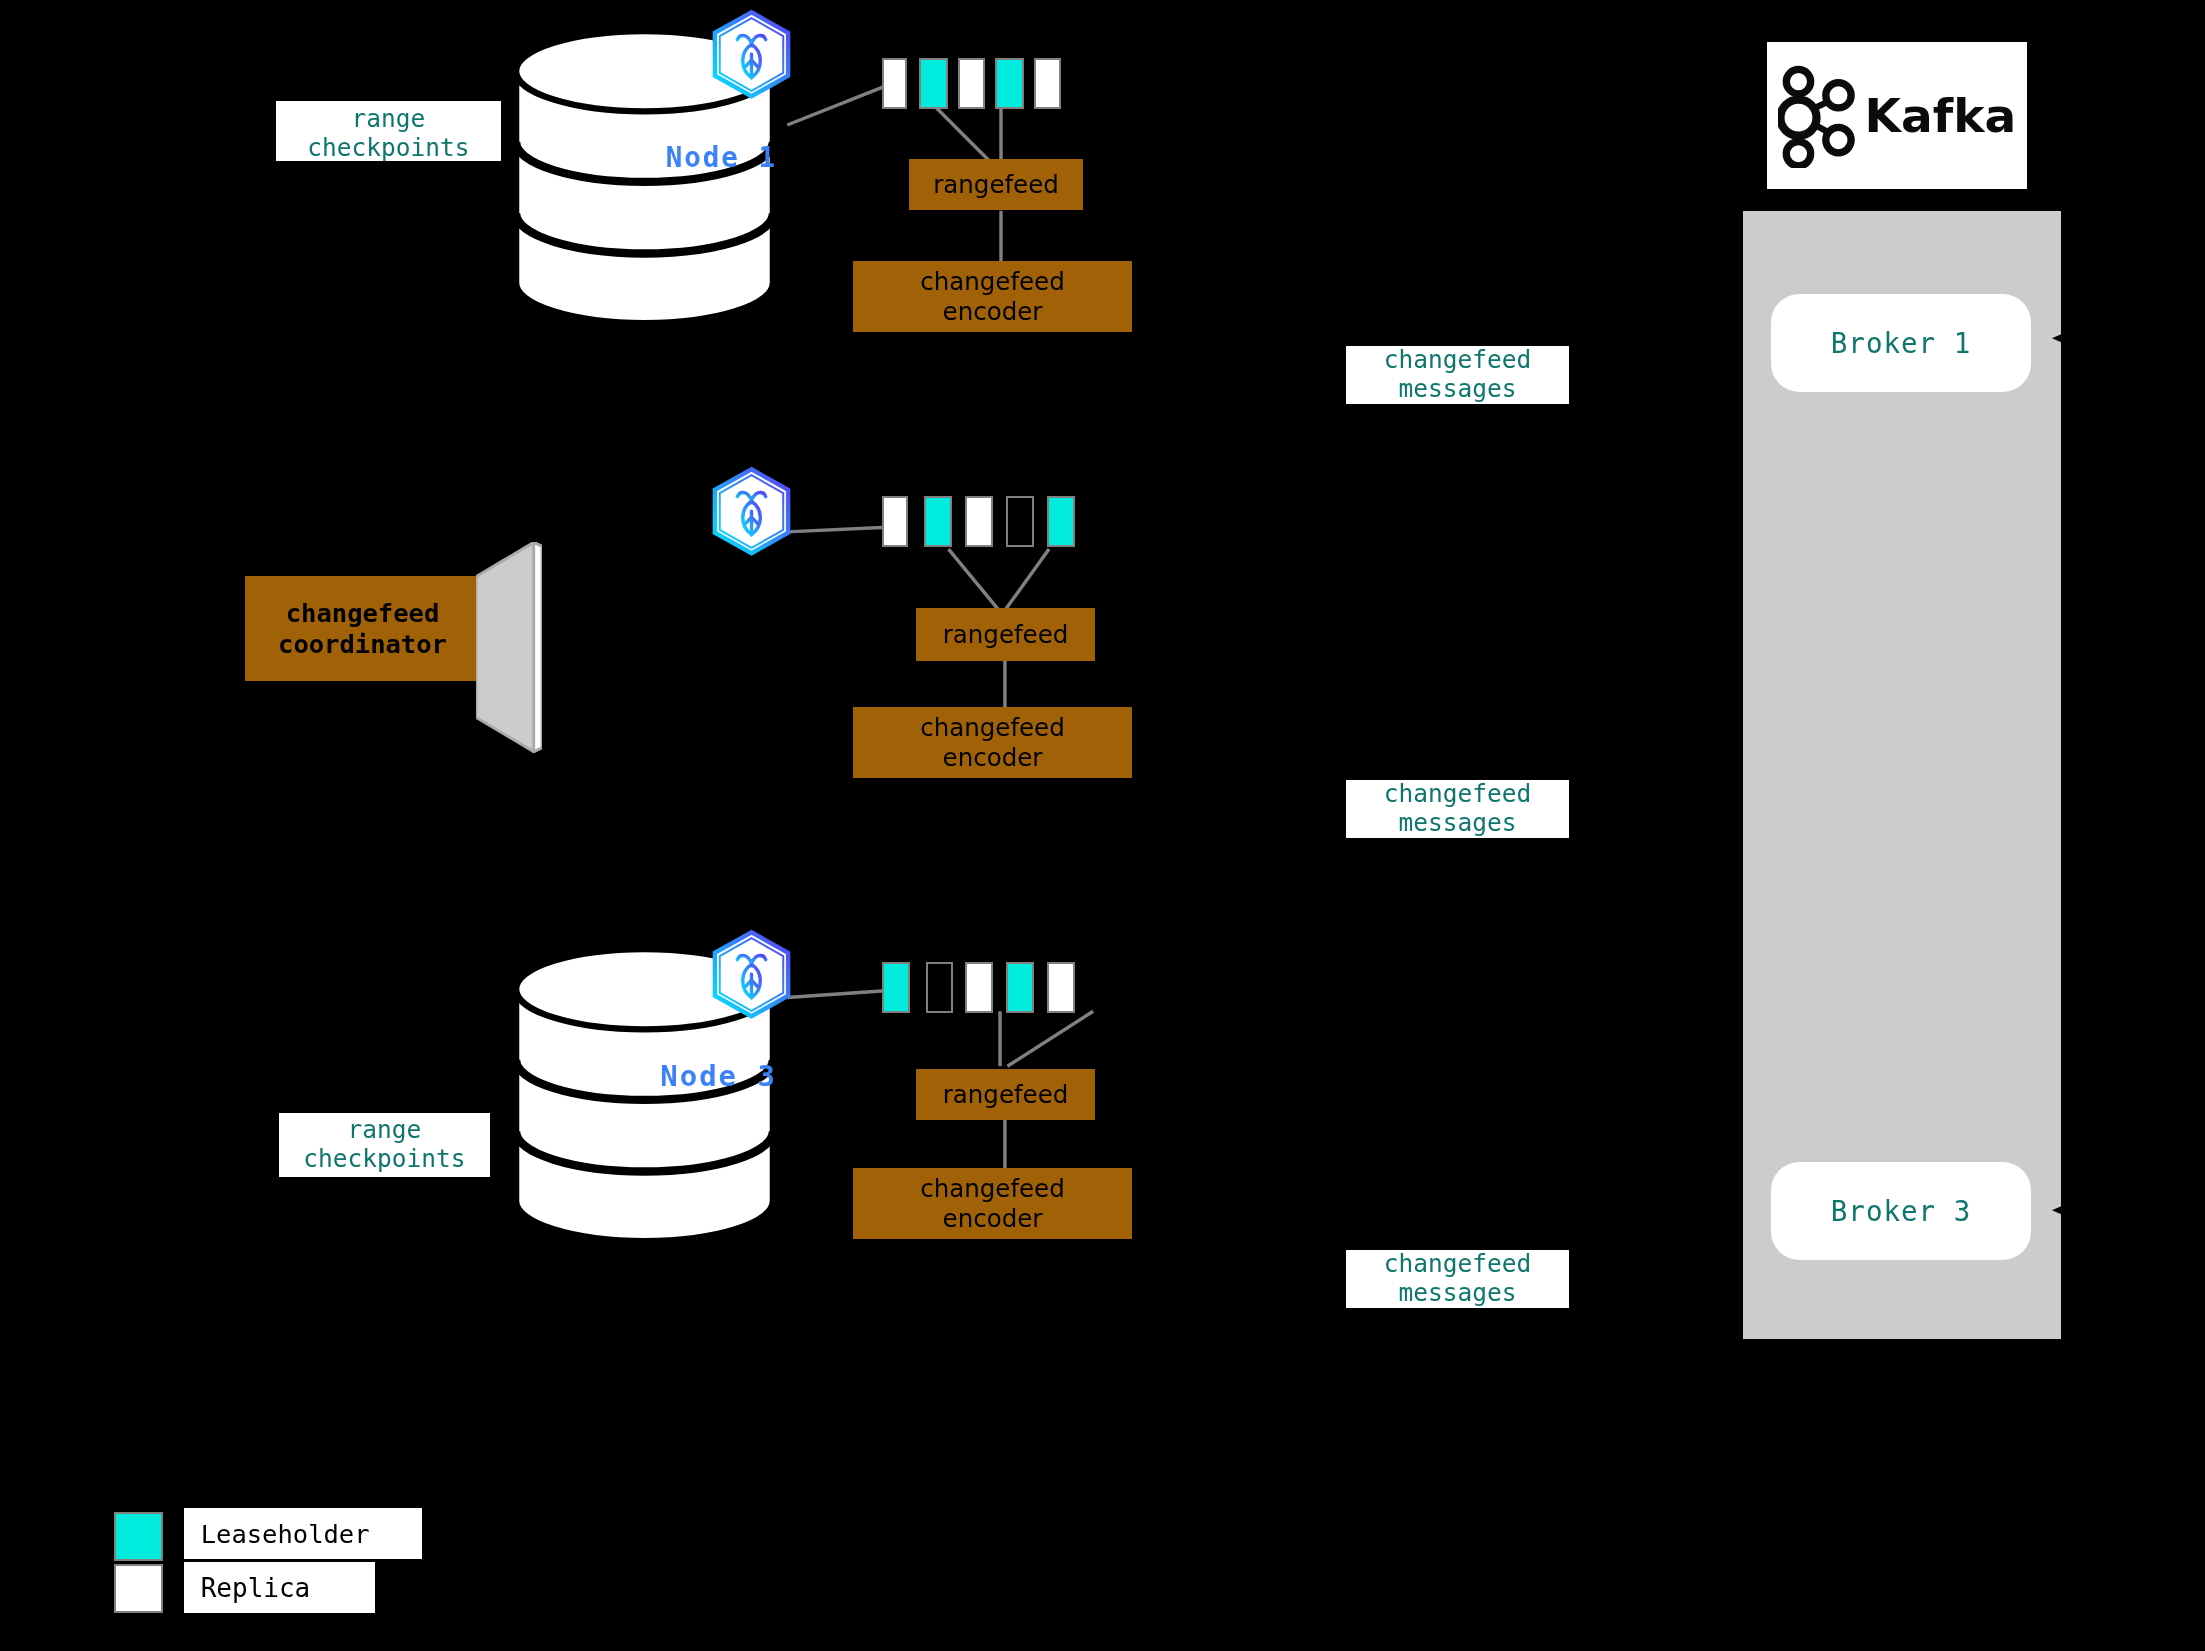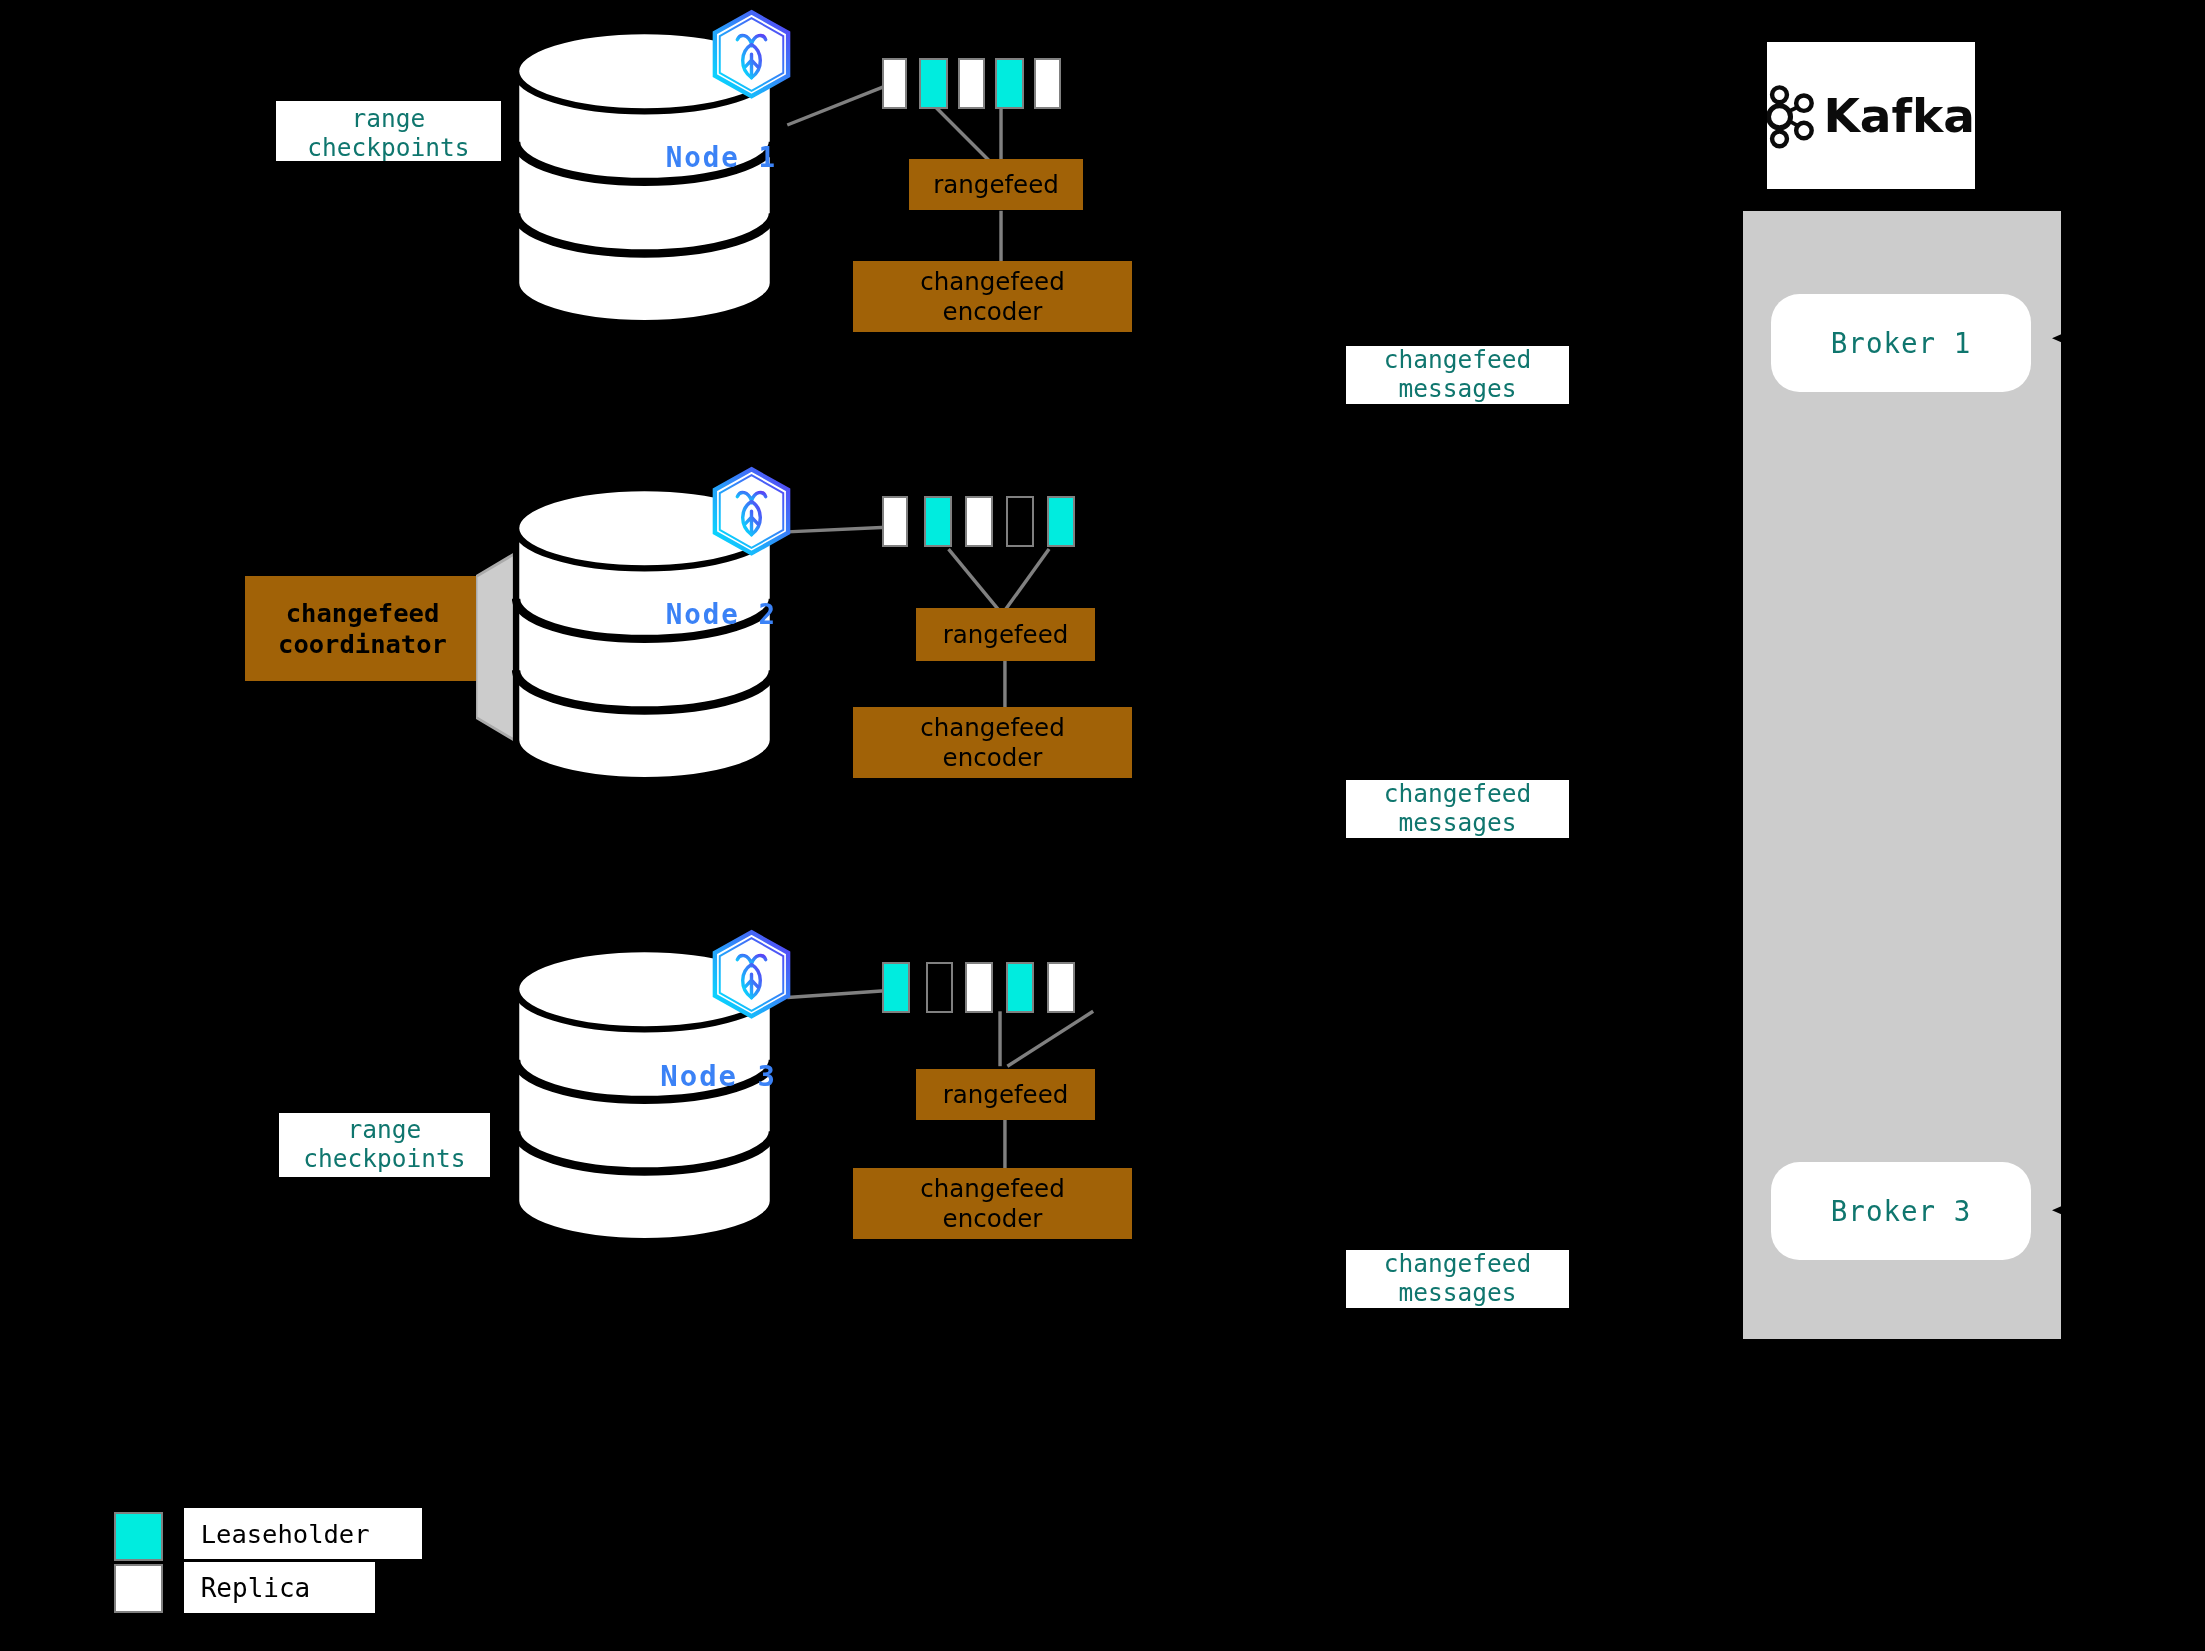--- a/index.html
+++ b/index.html
@@ -160,29 +160,20 @@
               font-family:'DejaVu Sans Mono','Liberation Mono',monospace;">
     <span>changefeed
 coordinator</span>
   </div>
 
   <svg class="abs" style="left:476px;top:542px;width:66px;height:211px;" viewBox="0 0 135 430">
     <polygon points="0,70 118,0 135,8 135,420 118,428 0,358" fill="#cccccc" stroke="#aaaaaa" stroke-width="6"></polygon>
     <polygon points="118,0 135,8 135,420 118,428" fill="#ffffff" stroke="#aaaaaa" stroke-width="6"></polygon>
   </svg>
 
-  <div class="cyl" style="left:512px;top:485px;width:265px;height:299px;">
-    <svg width="265" height="299" viewBox="0 0 540 610">
-      <path d="M8 88 A262 82 0 0 1 532 88 L532 520 A262 82 0 0 1 8 520 Z" fill="#ffffff" stroke="#000" stroke-width="13"></path>
-      <ellipse cx="270" cy="88" rx="262" ry="82" fill="#ffffff" stroke="#000" stroke-width="13"></ellipse>
-      <path d="M8 232 A262 82 0 0 0 532 232" fill="none" stroke="#000" stroke-width="17"></path>
-      <path d="M8 378 A262 82 0 0 0 532 378" fill="none" stroke="#000" stroke-width="17"></path>
-    </svg>
-    <div class="nodelabel" style="top:113px;font-size:27.5px;">Node 2</div>
-  </div>
 
   <div class="hexbadge" style="left:710px;top:466px;width:83px;height:91px;">
     <svg width="83" height="91" viewBox="0 0 170 185">
       <defs>
         <linearGradient id="crg2" x1="0" y1="1" x2="1" y2="0">
           <stop offset="0%" stop-color="#00E5FF"></stop>
             <stop offset="100%" stop-color="#5B3DF5"></stop>
         </linearGradient>
       </defs>
       <polygon points="85,6 160,48 160,136 85,178 10,136 10,48" fill="#ffffff" stroke="url(#crg2)" stroke-width="9"></polygon>
@@ -255,21 +246,21 @@
   <div class="abs wlabel" style="left:1346px;top:780px;width:223px;height:58px;font-size:24.5px;">
     <span>changefeed
 messages</span>
   </div>
   <div class="abs wlabel" style="left:1346px;top:1250px;width:223px;height:58px;font-size:24.5px;">
     <span>changefeed
 messages</span>
   </div>
 
 
-  <div class="abs kafka-logo" style="left:1767px;top:42px;width:208px;height:147px;">
+  <div class="abs kafka-logo" style="left:1767px;top:42px;width:260px;height:147px;">
     <svg width="78" height="105" viewBox="0 0 160 215">
       <g stroke="#0b0b0b" stroke-width="13" fill="none">
         <line x1="42" y1="55" x2="42" y2="108"></line>
         <line x1="42" y1="108" x2="118" y2="72"></line>
         <line x1="42" y1="108" x2="118" y2="150"></line>
         <line x1="42" y1="108" x2="42" y2="172"></line>
       </g>
       <circle cx="42" cy="38" r="25" fill="#fff" stroke="#0b0b0b" stroke-width="15"></circle>
       <circle cx="42" cy="112" r="37" fill="#fff" stroke="#0b0b0b" stroke-width="17"></circle>
       <circle cx="42" cy="186" r="25" fill="#fff" stroke="#0b0b0b" stroke-width="15"></circle>

